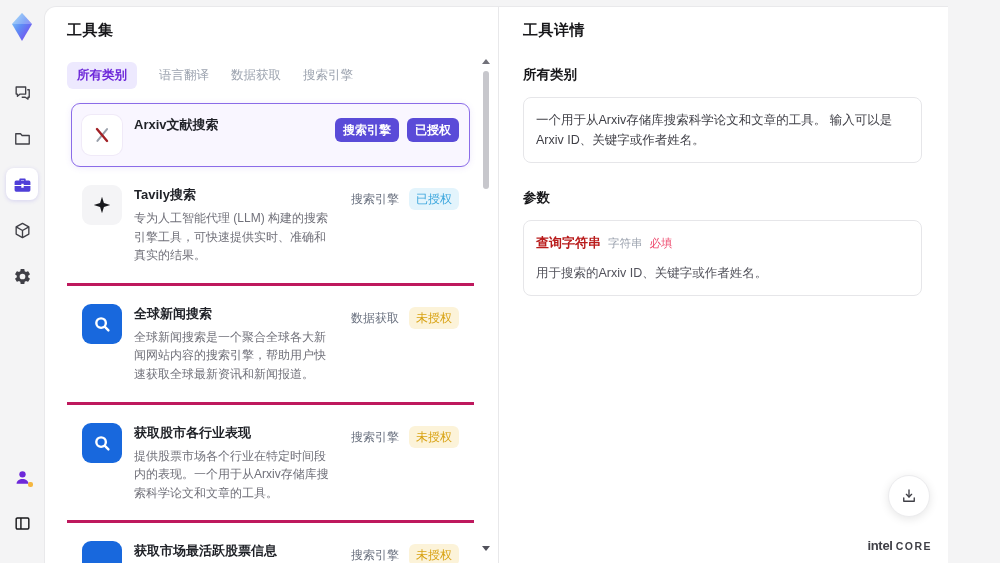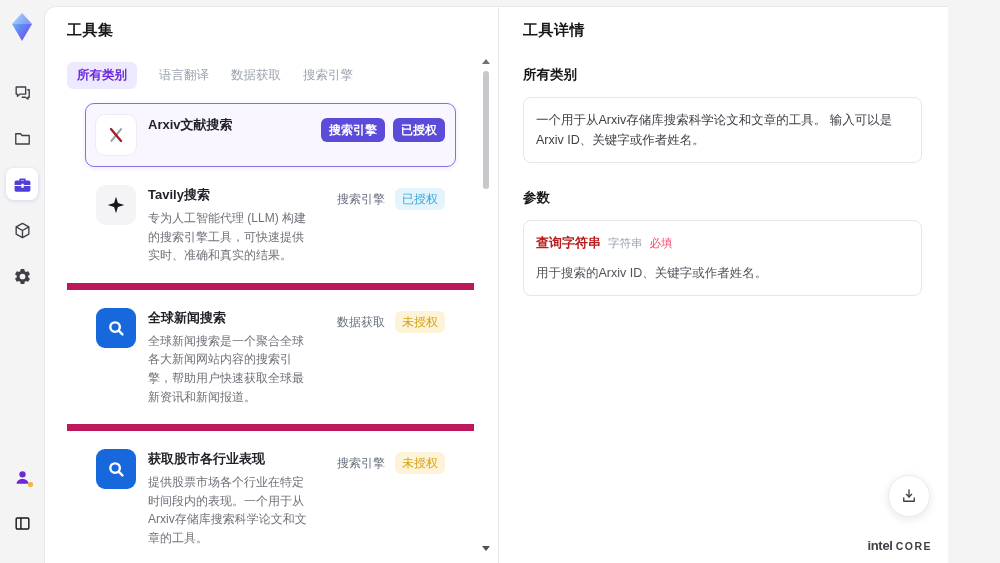--- a/index.html
+++ b/index.html
@@ -39,25 +39,25 @@
   }
   .pane-title { font-size:15px; font-weight:bold; letter-spacing:.5px; }
   .tabs { display:flex; align-items:center; gap:22px; margin-top:22px; }
   .tab { font-size:12.5px; color:#9ca3af; cursor:pointer; white-space:nowrap; }
   .tab.active {
     background:var(--tab-active-bg); color:var(--tab-active-text);
     padding:5px 10px; border-radius:6px; font-weight:bold;
   }
 
   .cards { margin-top:14px; }
-  .card-wrap { border-bottom:7px solid #be185d; }
+  .card-wrap { border-bottom:3px solid #be185d; }
   .card-wrap:first-child { border-bottom:none; }
   .card {
     display:flex; align-items:flex-start; gap:12px;
-    padding:11px 10px; margin:6px 18px; border:1.5px solid transparent;
+    padding:11px 10px; margin:6px 4px; border:1.5px solid transparent;
     border-radius:9px; cursor:pointer;
   }
   .card.selected {
     border-color:var(--sel-border); background:var(--sel-bg);
     box-shadow:0 1px 6px rgba(120,80,230,.12);
   }
   .tool-icon {
     flex:0 0 40px; width:40px; height:40px; border-radius:9px;
     display:flex; align-items:center; justify-content:center;
   }

